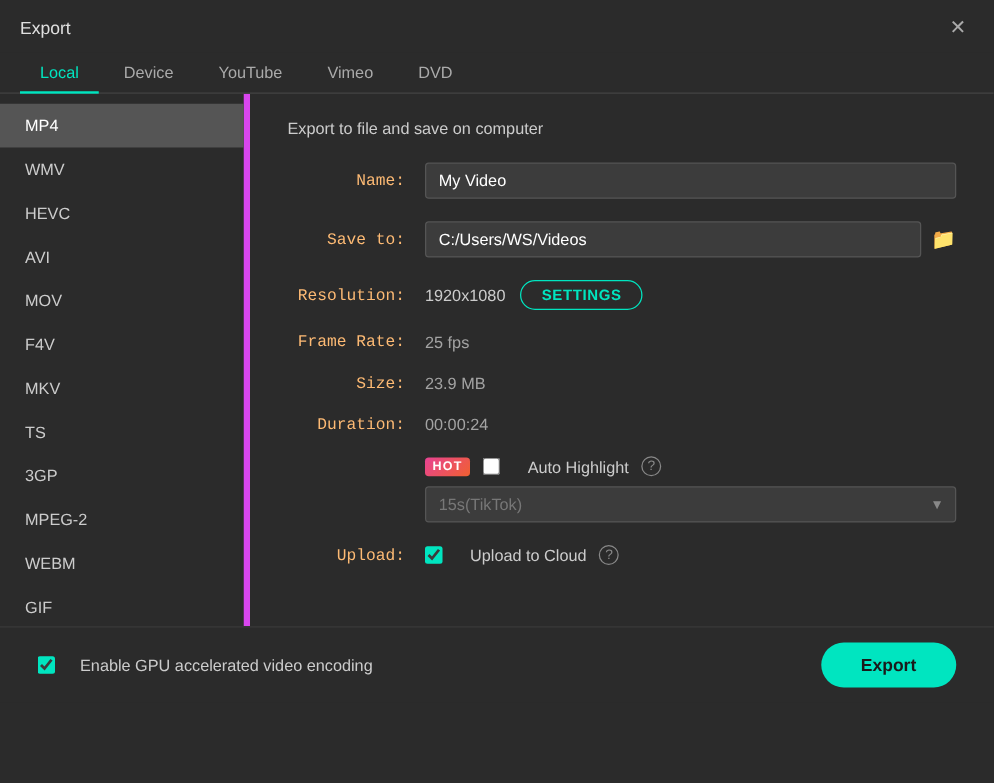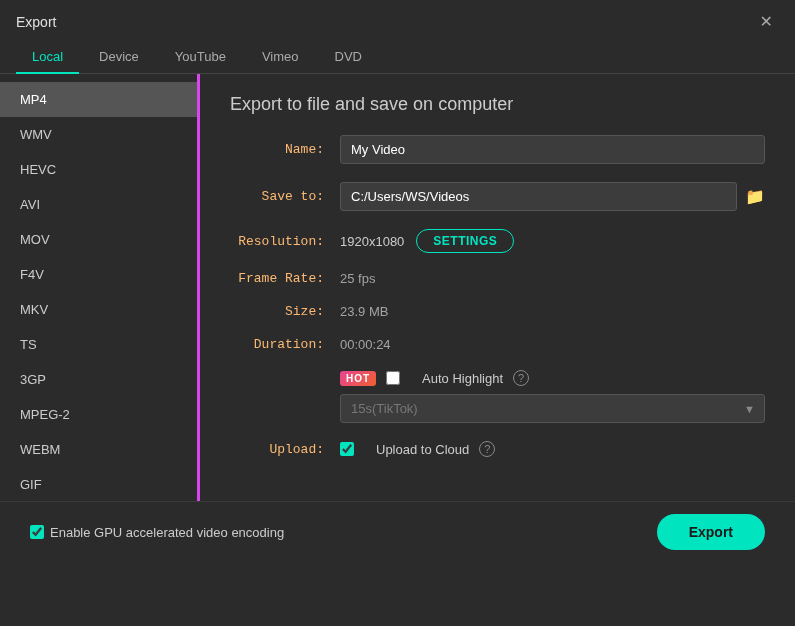--- a/index.html
+++ b/index.html
@@ -58,39 +58,39 @@
     }
     .content {
       display: flex;
       flex: 1;
       overflow: hidden;
     }
     .sidebar {
       width: 200px;
       background: #2b2b2b;
       padding: 8px 0;
-      border-right: 3px solid #d946ef;
+      border-right: 5px solid #d946ef;
     }
     .sidebar-item {
       padding: 10px 20px;
       cursor: pointer;
       color: #ccc;
       font-size: 13px;
     }
     .sidebar-item.active {
       background: #555;
       color: #fff;
     }
     .main {
       flex: 1;
       padding: 20px 30px;
       overflow-y: auto;
     }
     .section-title {
-      font-size: 18px;
+      font-size: 13px;
       color: #ccc;
       margin-bottom: 20px;
     }
     .form-row {
       display: flex;
       align-items: center;
       margin-bottom: 18px;
     }
     .form-label {
       width: 110px;
@@ -224,21 +224,21 @@
       display: flex;
       align-items: center;
       justify-content: space-between;
       padding: 12px 30px;
       border-top: 1px solid #3a3a3a;
       background: #2b2b2b;
     }
     .gpu-label {
       display: flex;
       align-items: center;
-      gap: 6px;
+      gap: 20px;
       color: #ccc;
       font-size: 13px;
       cursor: pointer;
     }
     .gpu-label input[type="checkbox"] {
       accent-color: #00e5c0;
       width: 14px;
       height: 14px;
     }
     .export-btn {

